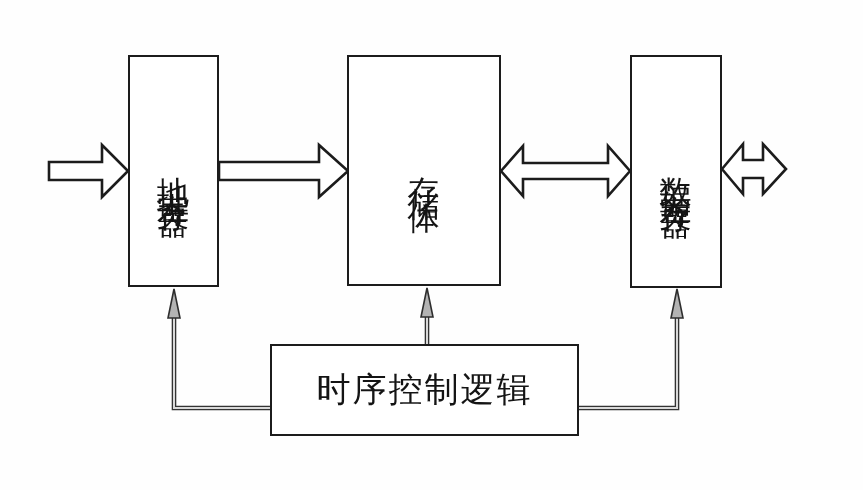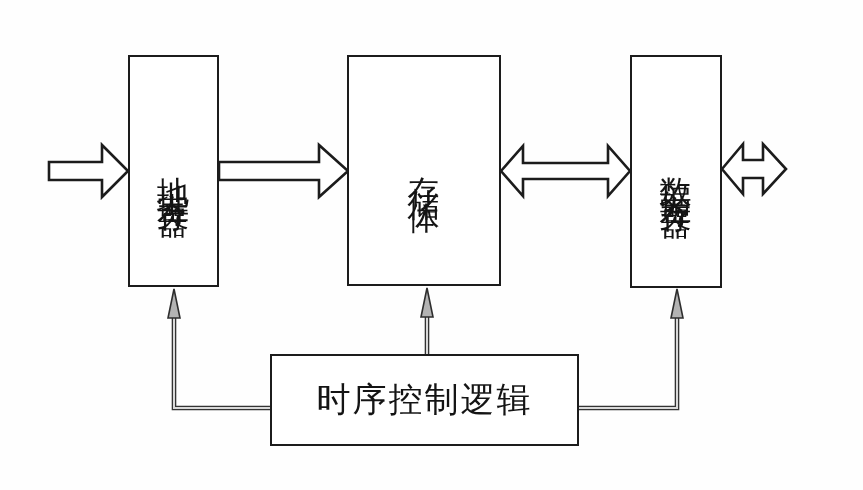--- a/index.html
+++ b/index.html
@@ -27,21 +27,21 @@
     box-sizing: border-box;
     border: 2.5px solid #1c1c1c;
     background: #ffffff;
     display: flex;
     align-items: center;
     justify-content: center;
   }
   .box-address  { left: 128px; top: 55px;  width: 91px;  height: 232px; }
   .box-memory   { left: 347px; top: 55px;  width: 154px; height: 231px; }
   .box-data     { left: 630px; top: 55px;  width: 92px;  height: 233px; }
-  .box-control  { left: 270px; top: 354px; width: 309px; height: 92px;  }
+  .box-control  { left: 270px; top: 344px; width: 309px; height: 92px;  }
   .vlabel {
     writing-mode: vertical-rl;
     text-orientation: upright;
     font-size: 32px;
     letter-spacing: 8px;
     color: #141414;
     line-height: 1;
     white-space: nowrap;
   }
   .box-memory .vlabel {

